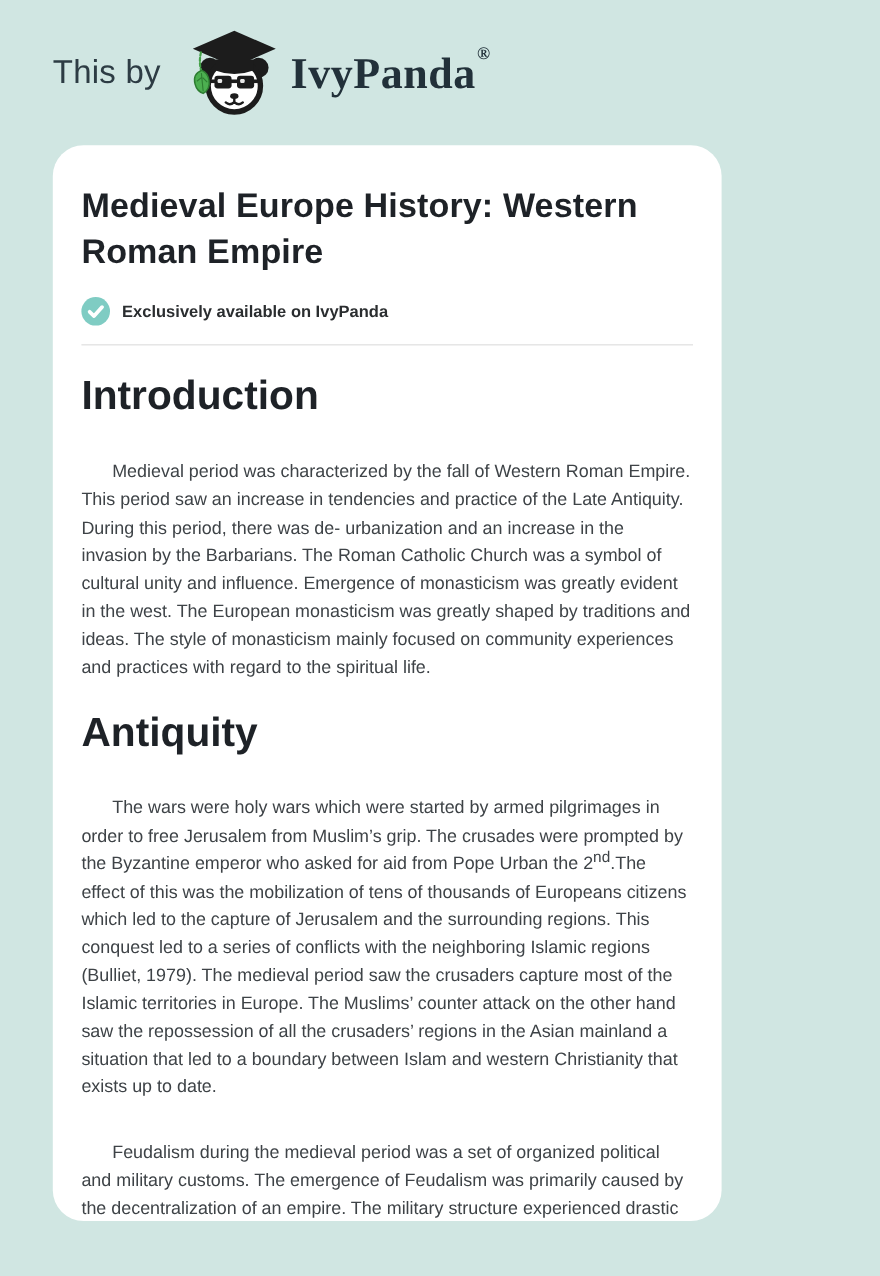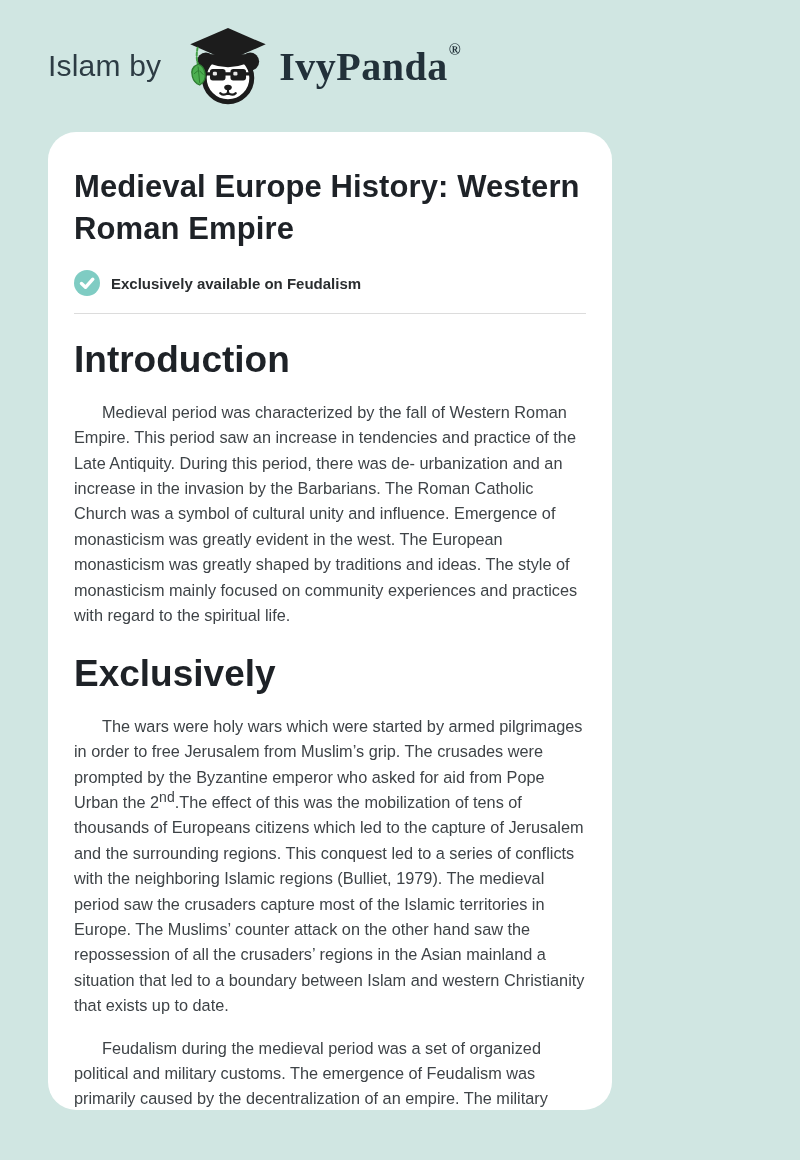--- a/index.html
+++ b/index.html
@@ -44,21 +44,21 @@
     font-weight: 700;
     font-size: 16px;
     color: #22313a;
     align-self: flex-start;
     margin-top: 14px;
     margin-left: 1px;
   }
 
   
   .card {
-    width: 564px;
+    width: 608px;
     height: 978px;
     margin-left: 48px;
     background: #ffffff;
     border-radius: 28px;
     padding: 34px 26px 30px 26px;
     overflow: hidden;
   }
   h1.title {
     font-size: 31px;
     line-height: 1.36;
@@ -94,39 +94,39 @@
     margin-top: 17px;
   }
   h2.section-heading {
     font-size: 37px;
     font-weight: 700;
     color: #1e2227;
     margin-top: 24px;
     line-height: 1.2;
   }
   p.body-para {
-    margin-top: 17px;
+    margin-top: 34px;
     font-size: 16.3px;
     line-height: 25.4px;
     color: #3e4347;
     text-indent: 28px;
   }
   p.body-para sup {
     font-size: 14px;
     line-height: 0;
     vertical-align: super;
   }
 </style>
 </head>
 <body>
 
 <div class="page">
 
   <header class="site-header">
-    <span class="essay-by">Islam by</span>
+    <span class="essay-by">This by</span>
     <span class="logo">
       <span>
         <svg width="82" height="79" viewBox="0 0 100 96" xmlns="http://www.w3.org/2000/svg" aria-hidden="true">
 
           <circle cx="23" cy="42" r="11" fill="#1c1c1c"></circle>
           <circle cx="77" cy="42" r="11" fill="#1c1c1c"></circle>
 
           <circle cx="50" cy="62" r="29" fill="#ffffff" stroke="#1c1c1c" stroke-width="6"></circle>
 
           <rect x="28" y="51" width="19" height="14" rx="3.5" fill="#1c1c1c"></rect>
@@ -157,29 +157,29 @@
   <main class="card">
 
     <h1 class="title">Medieval Europe History: Western Roman Empire</h1>
 
     <div class="badge-row">
       <span class="badge-circle">
         <svg width="26" height="26" viewBox="0 0 26 26" aria-hidden="true">
           <polyline points="7.5,13.5 11.5,17.3 18.8,9.2" fill="none" stroke="#ffffff" stroke-width="3.4" stroke-linecap="round" stroke-linejoin="round"></polyline>
         </svg>
       </span>
-      <span class="badge-text">Exclusively available on Feudalism</span>
+      <span class="badge-text">Exclusively available on IvyPanda</span>
     </div>
 
     <hr class="divider">
 
     <h2 class="section-heading">Introduction</h2>
 
     <p class="body-para">Medieval period was characterized by the fall of Western Roman Empire. This period saw an increase in tendencies and practice of the Late Antiquity. During this period, there was de- urbanization and an increase in the invasion by the Barbarians. The Roman Catholic Church was a symbol of cultural unity and influence. Emergence of monasticism was greatly evident in the west. The European monasticism was greatly shaped by traditions and ideas. The style of monasticism mainly focused on community experiences and practices with regard to the spiritual life.</p>
 
-    <h2 class="section-heading">Exclusively</h2>
+    <h2 class="section-heading">Antiquity</h2>
 
     <p class="body-para"><span>The wars were holy wars which were started by armed pilgrimages in order to free Jerusalem from Muslim’s grip. The crusades were prompted by the Byzantine emperor who asked for aid from Pope Urban the 2</span><sup>nd</sup><span>.The effect of this was the mobilization of tens of thousands of Europeans citizens which led to the capture of Jerusalem and the surrounding regions. This conquest led to a series of conflicts with the neighboring Islamic regions (Bulliet, 1979). The medieval period saw the crusaders capture most of the Islamic territories in Europe. The Muslims’ counter attack on the other hand saw the repossession of all the crusaders’ regions in the Asian mainland a situation that led to a boundary between Islam and western Christianity that exists up to date.</span></p>
 
     <p class="body-para">Feudalism during the medieval period was a set of organized political and military customs. The emergence of Feudalism was primarily caused by the decentralization of an empire. The military structure experienced drastic changes caused by the heredity nature of the systems. The medieval period saw the European monarchies acquire a more organized structure then finally disappear. Chivalry is the term used to refer to the medieval period knighthood. The knighthood exercised an aristocratic system which was founded on military organizations which recruited individuals for service to the knights. Another practice closely related to chivalry was the practice of heraldry (Bulliet,</p>
 
   </main>
 </div>
 
 </body></html>

